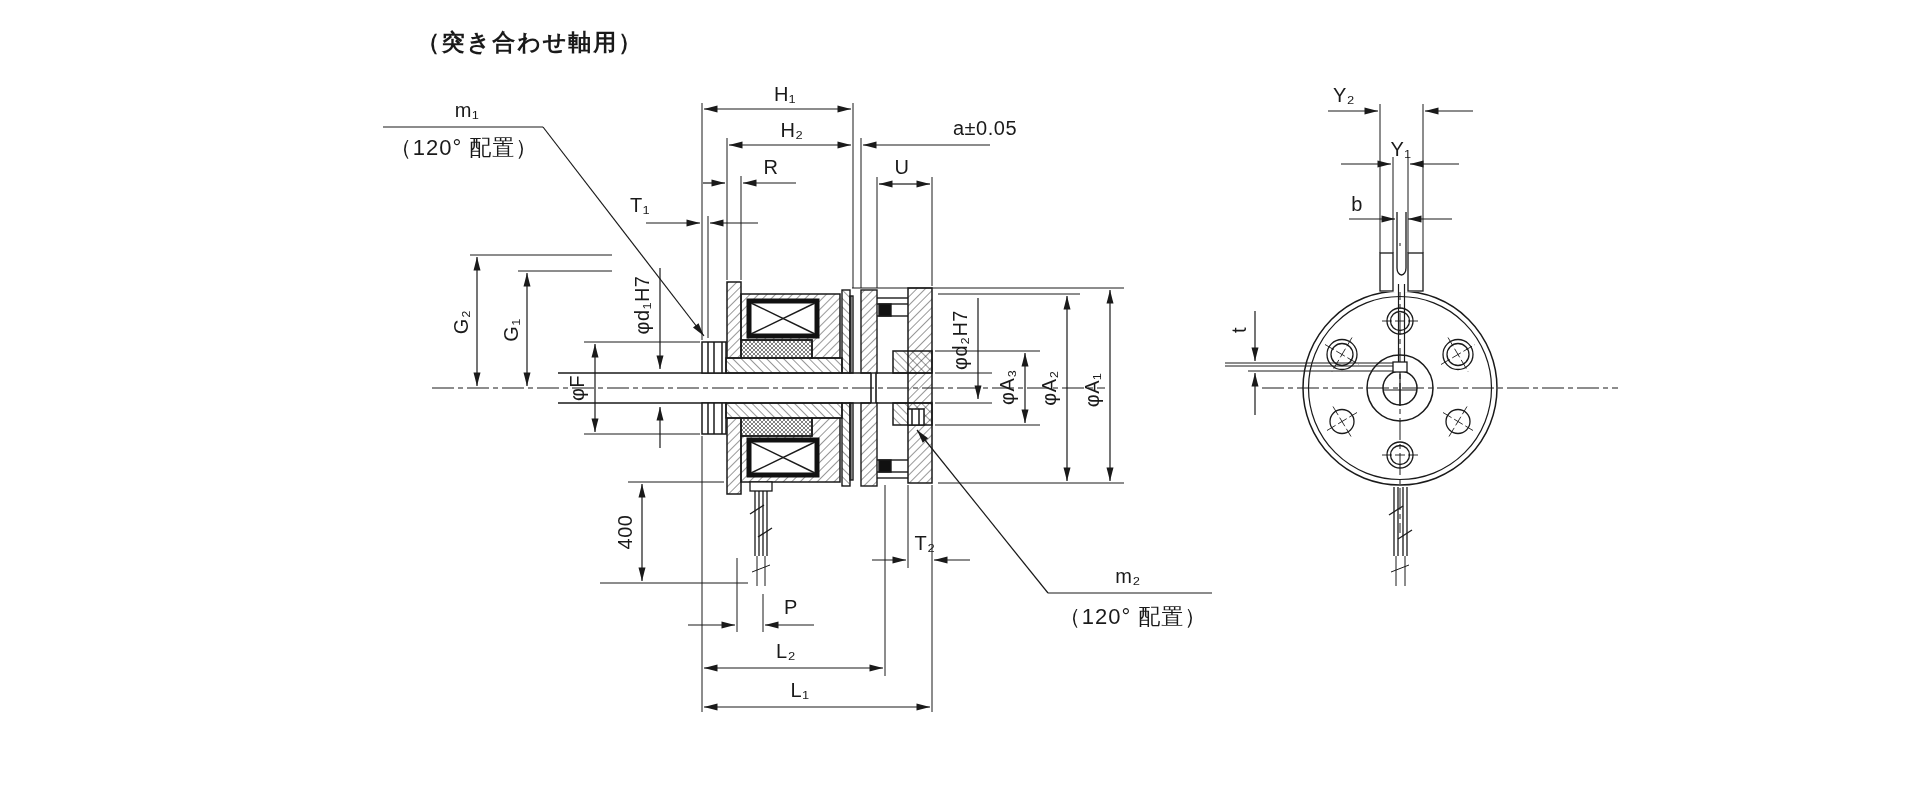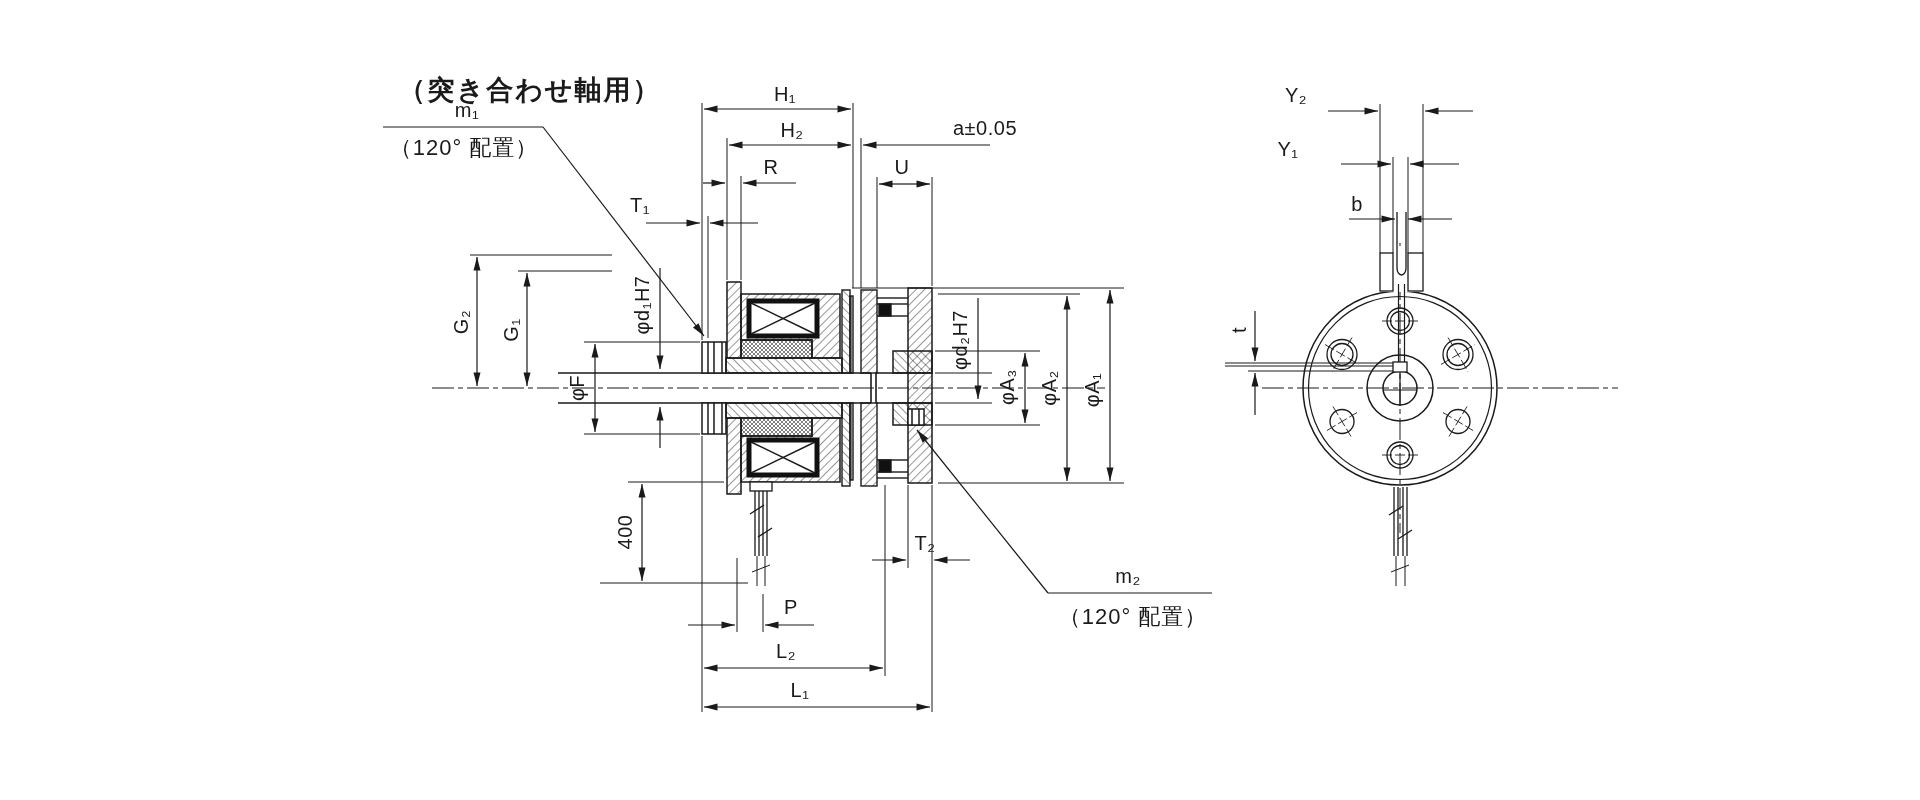--- a/index.html
+++ b/index.html
@@ -2,21 +2,21 @@
 <html><head>
 <meta charset="utf-8">
 <style>
   html,body{margin:0;padding:0;background:#fff;}
   .canvas{position:relative;width:1920px;height:800px;background:#ffffff;overflow:hidden;
           font-family:"Liberation Sans","DejaVu Sans",sans-serif;color:#1a1a1a;}
   svg{position:absolute;left:0;top:0;}
   .lbl{position:absolute;transform:translate(-50%,-50%);font-size:20px;white-space:nowrap;
        letter-spacing:.5px;line-height:1;}
   .rot{transform:translate(-50%,-50%) rotate(-90deg);}
-  .title{font-size:27px;font-weight:bold;letter-spacing:2px;margin-top:48px;}
+  .title{font-size:23px;font-weight:bold;letter-spacing:2px;}
   .note{font-size:22px;letter-spacing:1px;}
 </style>
 </head>
 <body>
 
 <div class="canvas">
 
 <svg width="1920" height="800" viewBox="0 0 1920 800">
   <defs>
     <marker id="ae" orient="auto" markerWidth="16" markerHeight="9" refX="14" refY="4.5" markerUnits="userSpaceOnUse">
@@ -291,18 +291,18 @@
   <div class="lbl rot" style="left:1007px;top:387px;">φA₃</div>
   <div class="lbl rot" style="left:1049px;top:388px;">φA₂</div>
   <div class="lbl rot" style="left:1092px;top:390px;">φA₁</div>
   <div class="lbl rot" style="left:625px;top:532px;">400</div>
 
   <div class="lbl" style="left:925px;top:543px;">T₂</div>
   <div class="lbl" style="left:791px;top:607px;">P</div>
   <div class="lbl" style="left:786px;top:651px;">L₂</div>
   <div class="lbl" style="left:800px;top:690px;">L₁</div>
 
-  <div class="lbl" style="left:1296px;top:95px;">Y₂</div>
-  <div class="lbl" style="left:1288px;top:149px;">Y₁</div>
+  <div class="lbl" style="left:1344px;top:95px;">Y₂</div>
+  <div class="lbl" style="left:1401px;top:149px;">Y₁</div>
   <div class="lbl" style="left:1357px;top:204px;">b</div>
   <div class="lbl rot" style="left:1239px;top:330px;">t</div>
 
 </div>
 
 </body></html>

